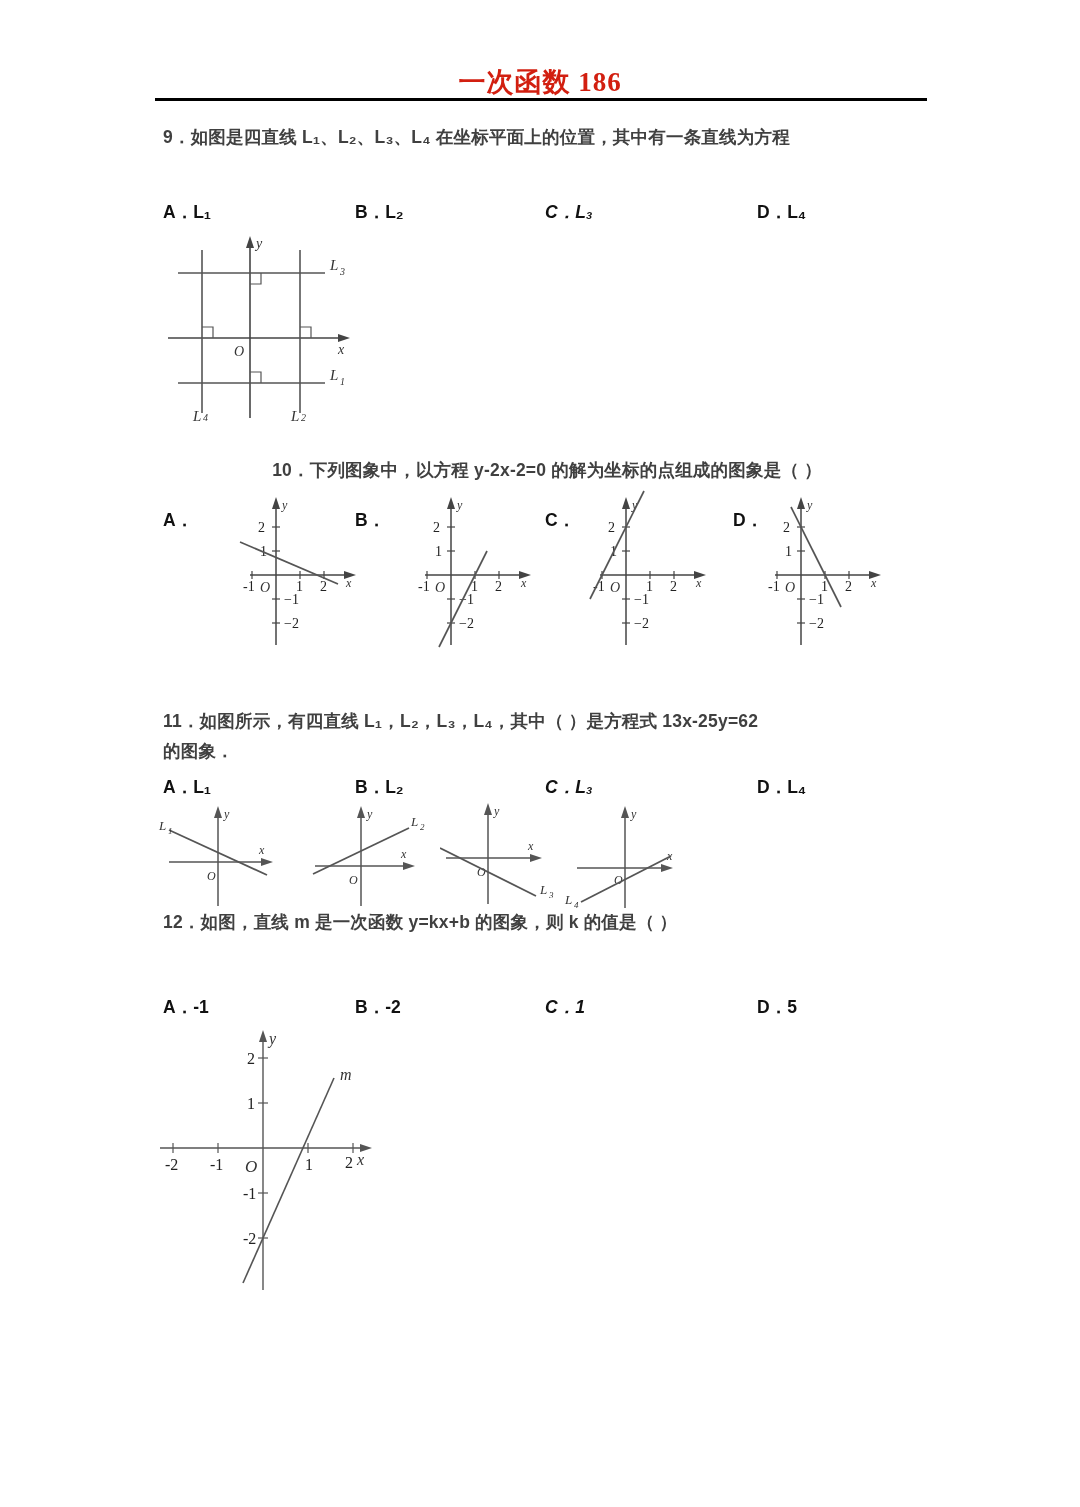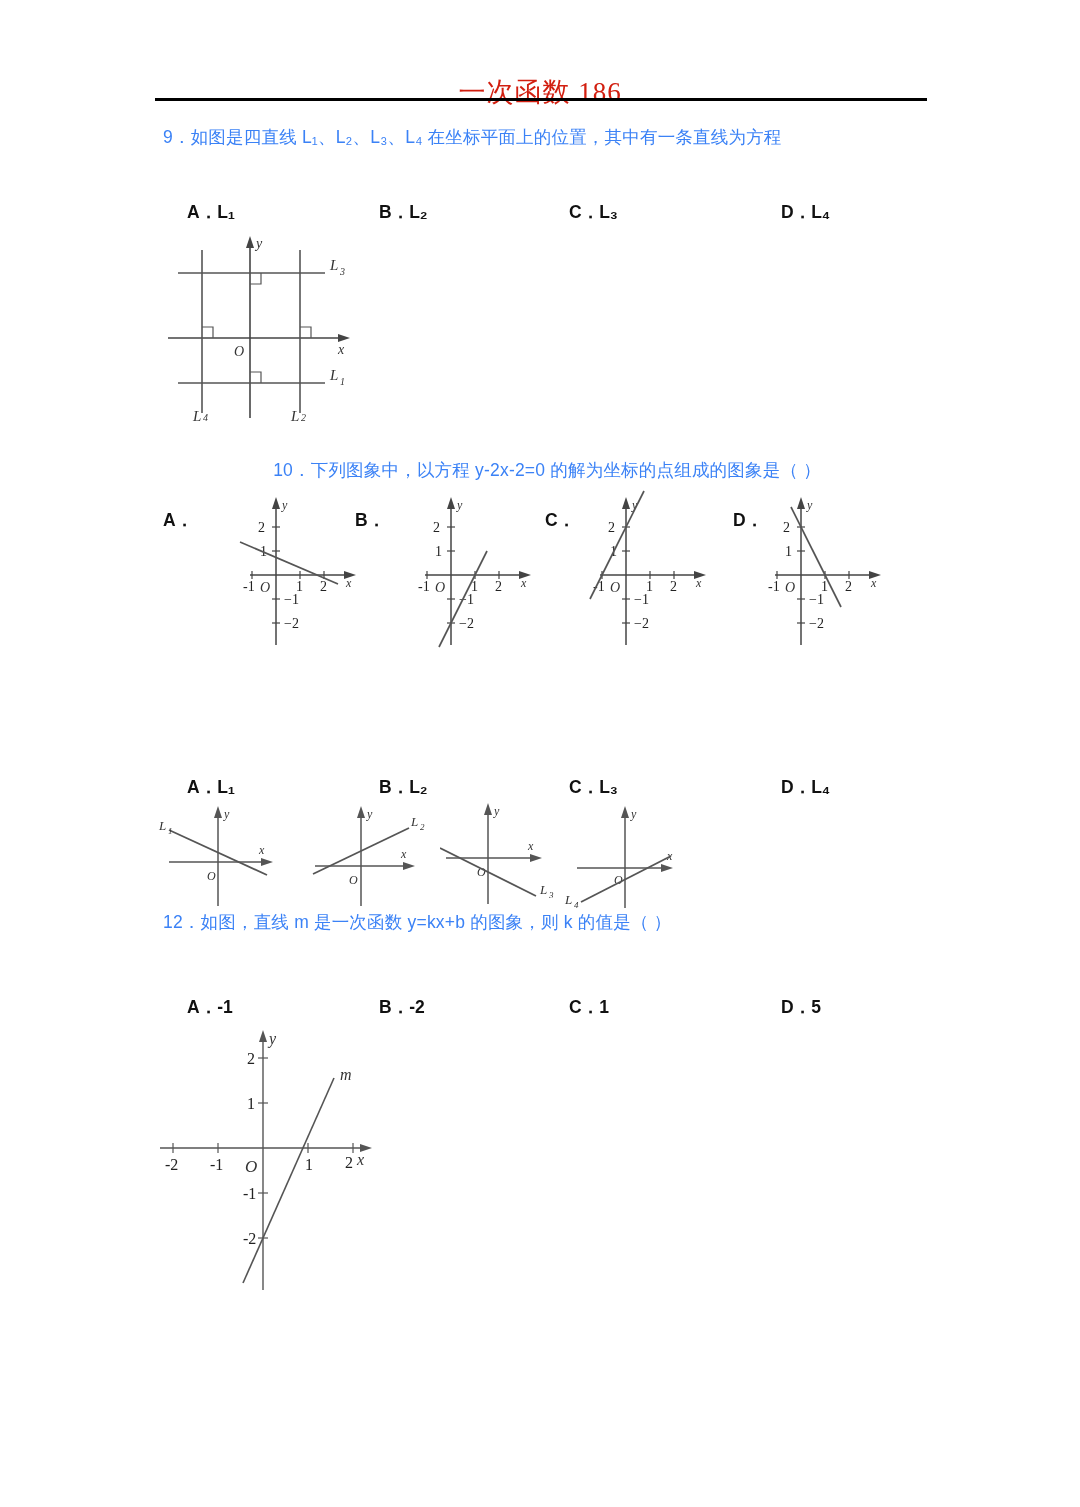--- a/index.html
+++ b/index.html
@@ -16,62 +16,61 @@
     overflow: hidden;
   }
   .page {
     position: absolute;
     left: 0; top: 0;
     width: 1080px;
     height: 1507px;
   }
   .doc-title {
     position: absolute;
-    left: 0; top: 74px;
+    left: 0; top: 64px;
     width: 1080px;
     text-align: center;
     color: #d21f10;
     font-family: "Liberation Serif", serif;
-    font-weight: normal;
+    font-weight: bold;
     font-size: 27px;
     letter-spacing: 1px;
   }
   .header-rule {
     position: absolute;
     left: 155px; top: 98px;
     width: 772px;
     height: 3px;
     background: #000;
   }
   .qtext {
     position: absolute;
     left: 163px;
     width: 768px;
-    font-weight: normal;
+    font-weight: bold;
     font-size: 17.5px;
     line-height: 30px;
     letter-spacing: 0.2px;
-    color: #3b82f6;
+    color: #404040;
   }
   .opt-row {
     position: absolute;
     left: 163px;
     width: 780px;
     font-weight: bold;
     font-size: 17.5px;
     color: #111;
   }
   .opt {
     position: absolute;
     white-space: nowrap;
-    margin-left: 24px;
   }
   .opt-a { left: 0px; }
   .opt-b { left: 192px; }
-  .opt-c { left: 382px; }
+  .opt-c { left: 382px; font-style: italic; }
   .opt-d { left: 594px; }
 
   .fig { position: absolute; }
   .fig svg { display: block; }
 
   .mini-label {
     position: absolute;
     font-weight: bold;
     font-size: 17.5px;
     color: #111;
@@ -264,20 +263,24 @@
       <text class="num" x="102" y="104" font-size="14">2</text>
       <text class="num" x="40" y="45" font-size="14">2</text>
       <text class="num" x="42" y="69" font-size="14">1</text>
       <text class="num" x="66" y="117" font-size="14">−1</text>
       <text class="num" x="66" y="141" font-size="14">−2</text>
 
       <line x1="48" y1="20" x2="98" y2="120" stroke="#555" stroke-width="1.7"></line>
     </svg>
   </div>
 
+  <div class="qtext" style="top:706px;">
+    <div>11．如图所示，有四直线 L₁，L₂，L₃，L₄，其中（        ）是方程式 13x-25y=62</div>
+    <div>的图象．</div>
+  </div>
 
   <div class="opt-row" style="top:775px;">
     <span class="opt opt-a">A．L₁</span>
     <span class="opt opt-b">B．L₂</span>
     <span class="opt opt-c">C．L₃</span>
     <span class="opt opt-d">D．L₄</span>
   </div>
 
   <div class="fig" style="left:155px; top:800px;">
     <svg width="145" height="110" viewBox="0 0 145 110">

